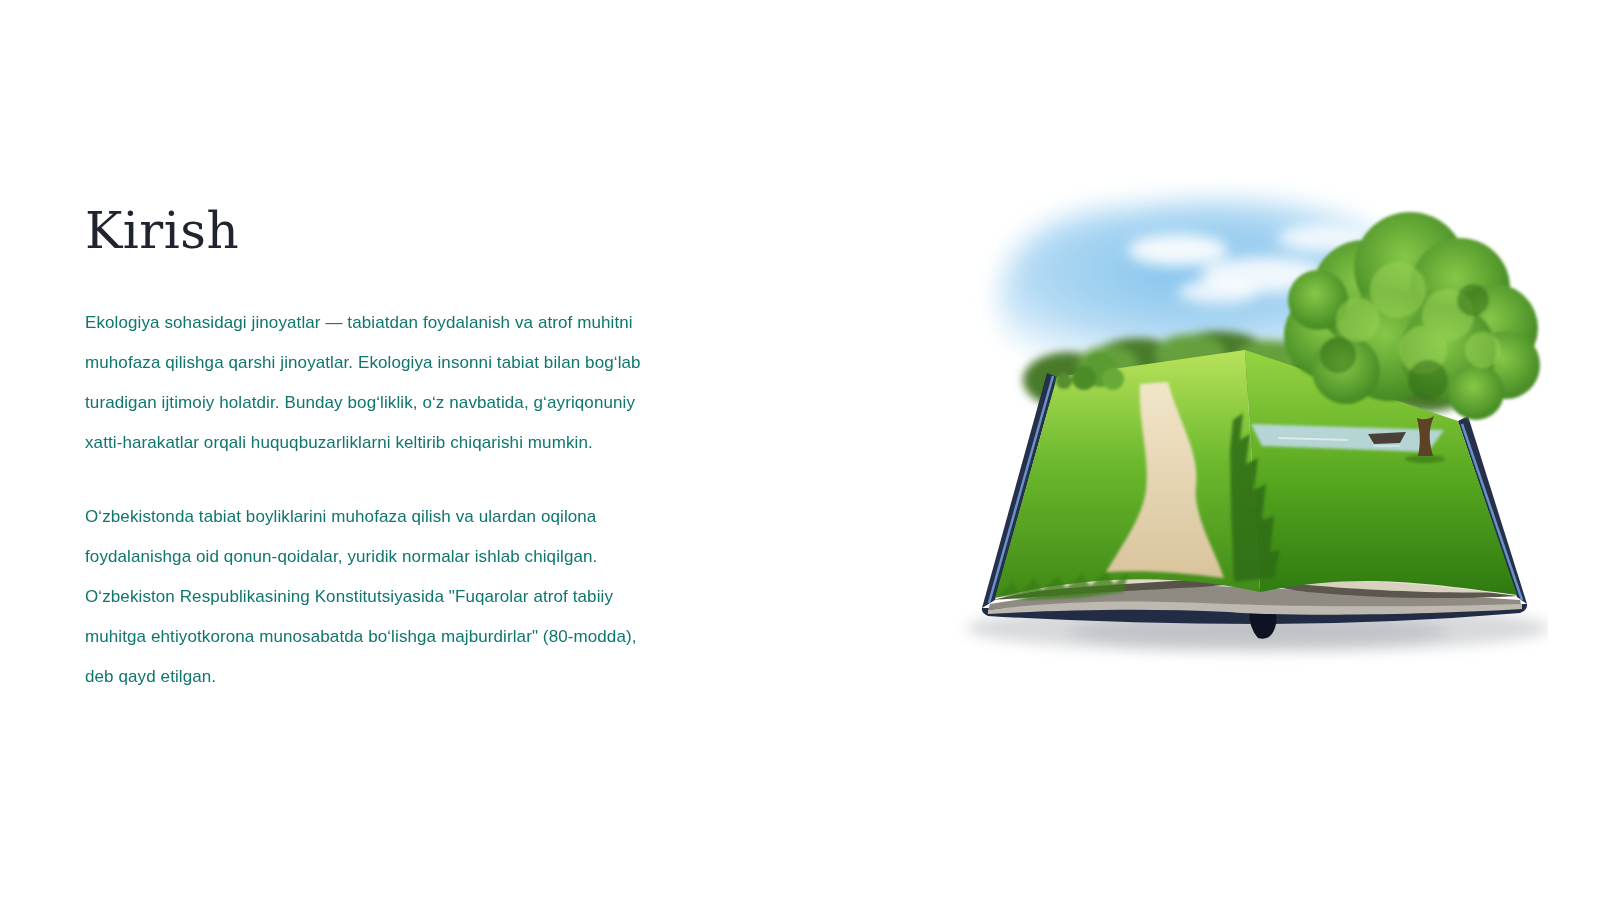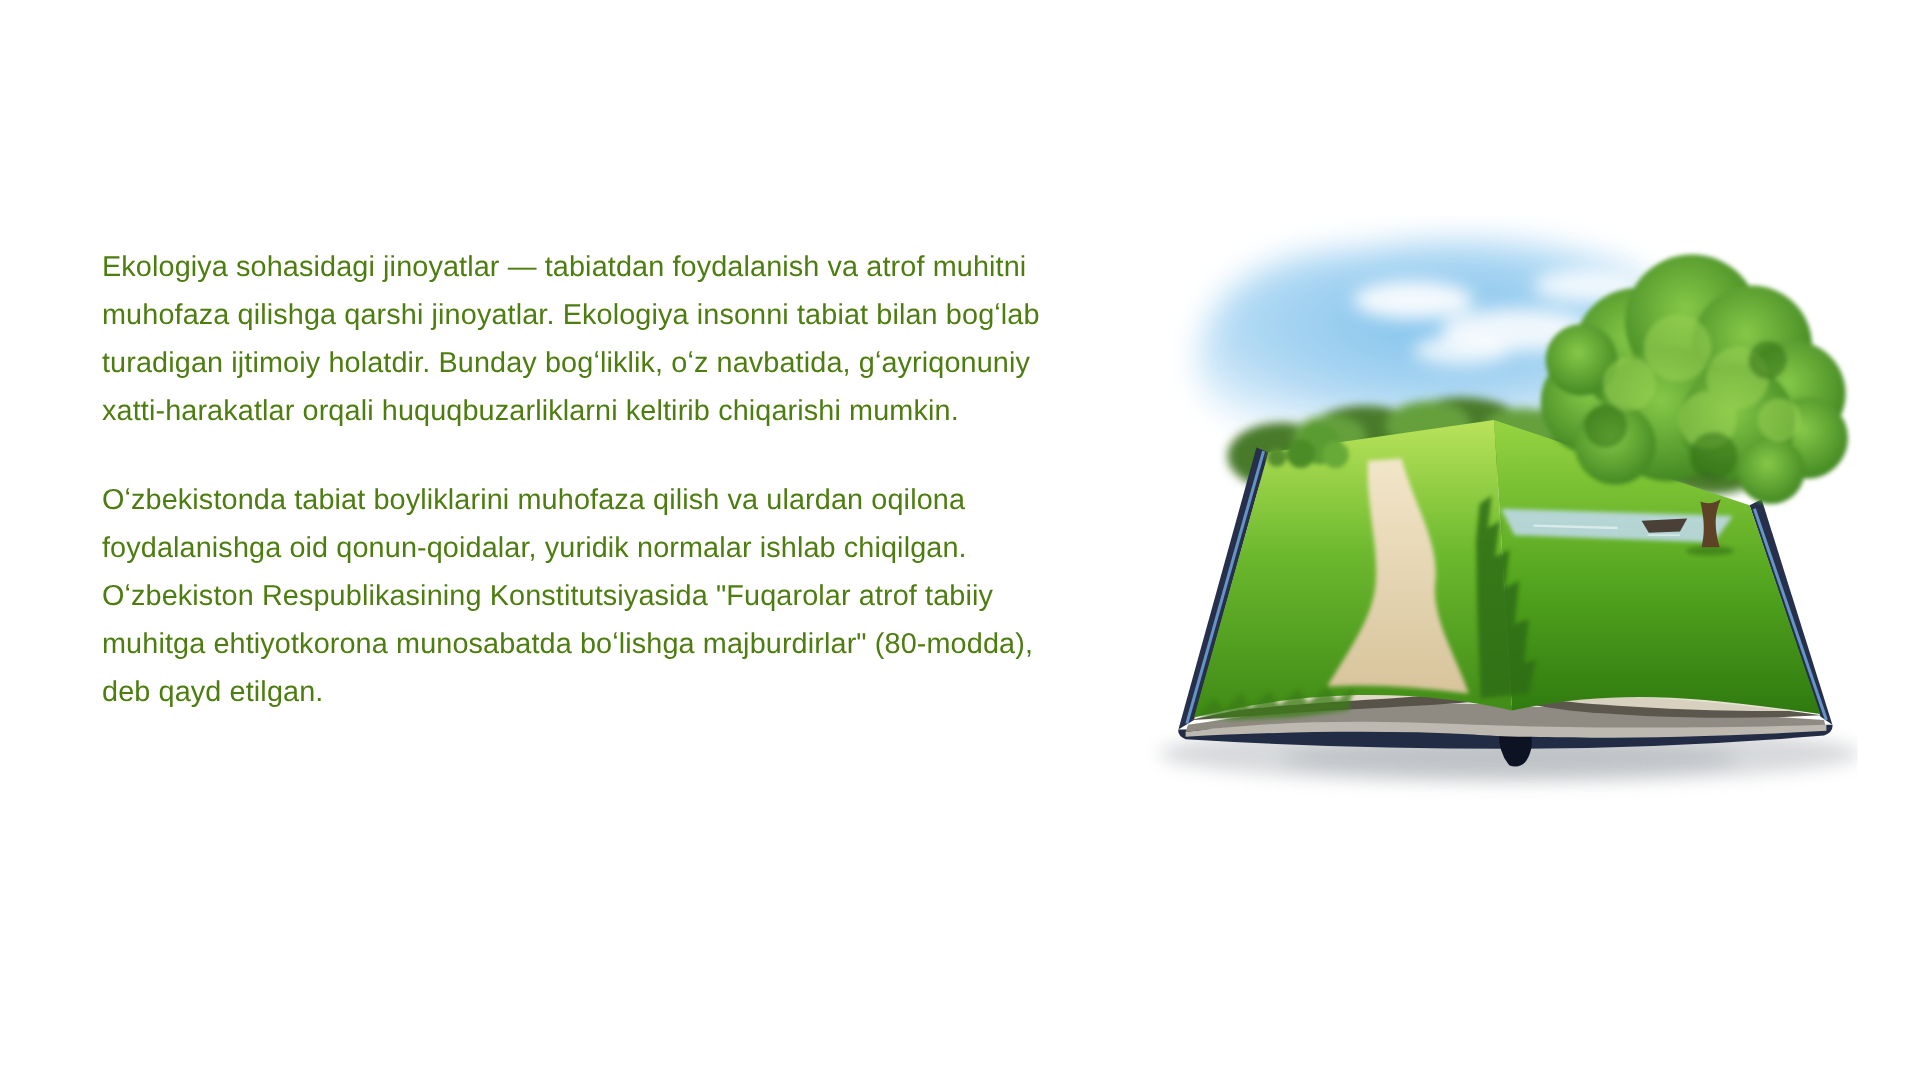--- a/index.html
+++ b/index.html
@@ -19,40 +19,41 @@
   .page-title {
     font-family: "DejaVu Serif", "Liberation Serif", serif;
     font-weight: 400;
     font-size: 50px;
     line-height: 56px;
     color: #20242e;
     margin: 0 0 44px 0;
     letter-spacing: 0.5px;
   }
   .para {
-    font-size: 24px;
+    font-size: 17px;
     line-height: 40px;
-    color: #4d7c0f;
+    color: #0f766e;
     margin: 0 0 34px 0;
     white-space: pre-line;
     letter-spacing: 0.1px;
   }
   .illustration {
     position: absolute;
     left: 928px; top: 180px;
     width: 620px; height: 500px;
     margin: 0;
   }
 </style>
 </head>
 <body>
 
 <main class="slide">
 
   <section class="text-col">
+    <h1 class="page-title">Kirish</h1>
     <p class="para">Ekologiya sohasidagi jinoyatlar — tabiatdan foydalanish va atrof muhitni
 muhofaza qilishga qarshi jinoyatlar. Ekologiya insonni tabiat bilan bogʻlab
 turadigan ijtimoiy holatdir. Bunday bogʻliklik, oʻz navbatida, gʻayriqonuniy
 xatti-harakatlar orqali huquqbuzarliklarni keltirib chiqarishi mumkin.</p>
     <p class="para">Oʻzbekistonda tabiat boyliklarini muhofaza qilish va ulardan oqilona
 foydalanishga oid qonun-qoidalar, yuridik normalar ishlab chiqilgan.
 Oʻzbekiston Respublikasining Konstitutsiyasida "Fuqarolar atrof tabiiy
 muhitga ehtiyotkorona munosabatda boʻlishga majburdirlar" (80-modda),
 deb qayd etilgan.</p>
   </section>

